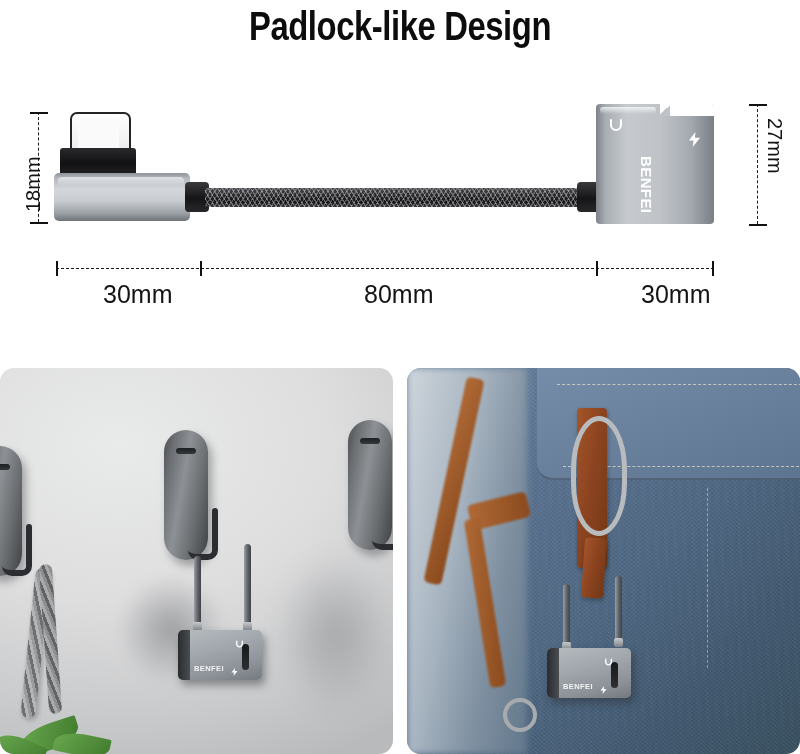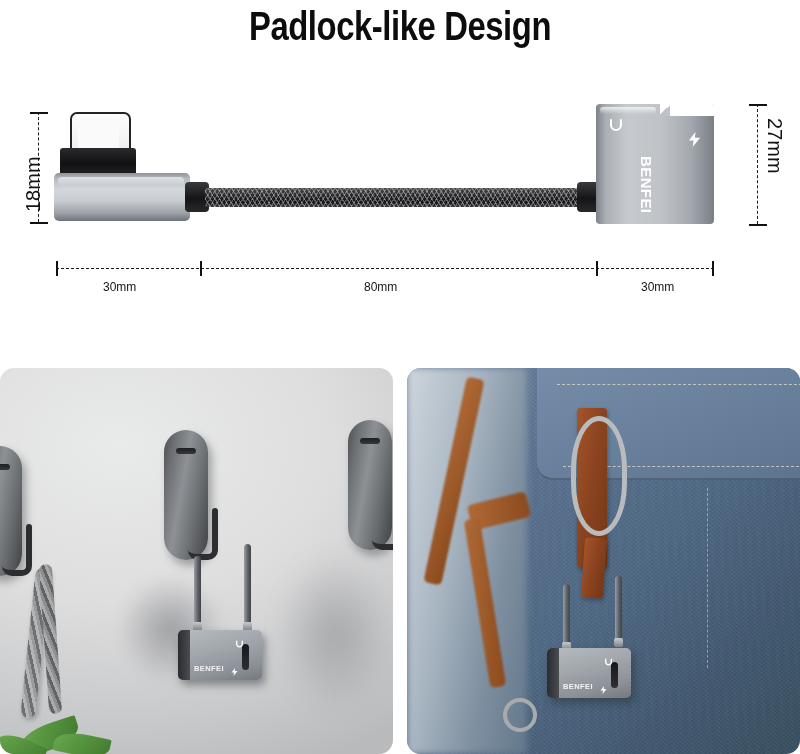--- a/index.html
+++ b/index.html
@@ -110,21 +110,21 @@
   }
 
   
   .dim-h{position:absolute;height:1px;background:transparent;}
   .dim-h .line{
     position:absolute;left:0;top:0;width:100%;height:0;
     border-top:1.6px dashed #1b1b1b;
   }
   .tick-v{position:absolute;top:-7px;width:0;height:15px;border-left:2px solid #111;}
   .dim-label{
-    position:absolute;font-size:12px;color:#141414;white-space:nowrap;
+    position:absolute;font-size:25px;color:#141414;white-space:nowrap;
   }
 
   .dim-v{position:absolute;width:1px;}
   .dim-v .line{
     position:absolute;left:0;top:0;height:100%;width:0;
     border-left:1.6px dashed #1b1b1b;
   }
   .tick-h{position:absolute;left:-8px;width:18px;height:0;border-top:2px solid #111;}
   .vlabel{
     position:absolute;font-size:20px;color:#141414;white-space:nowrap;

